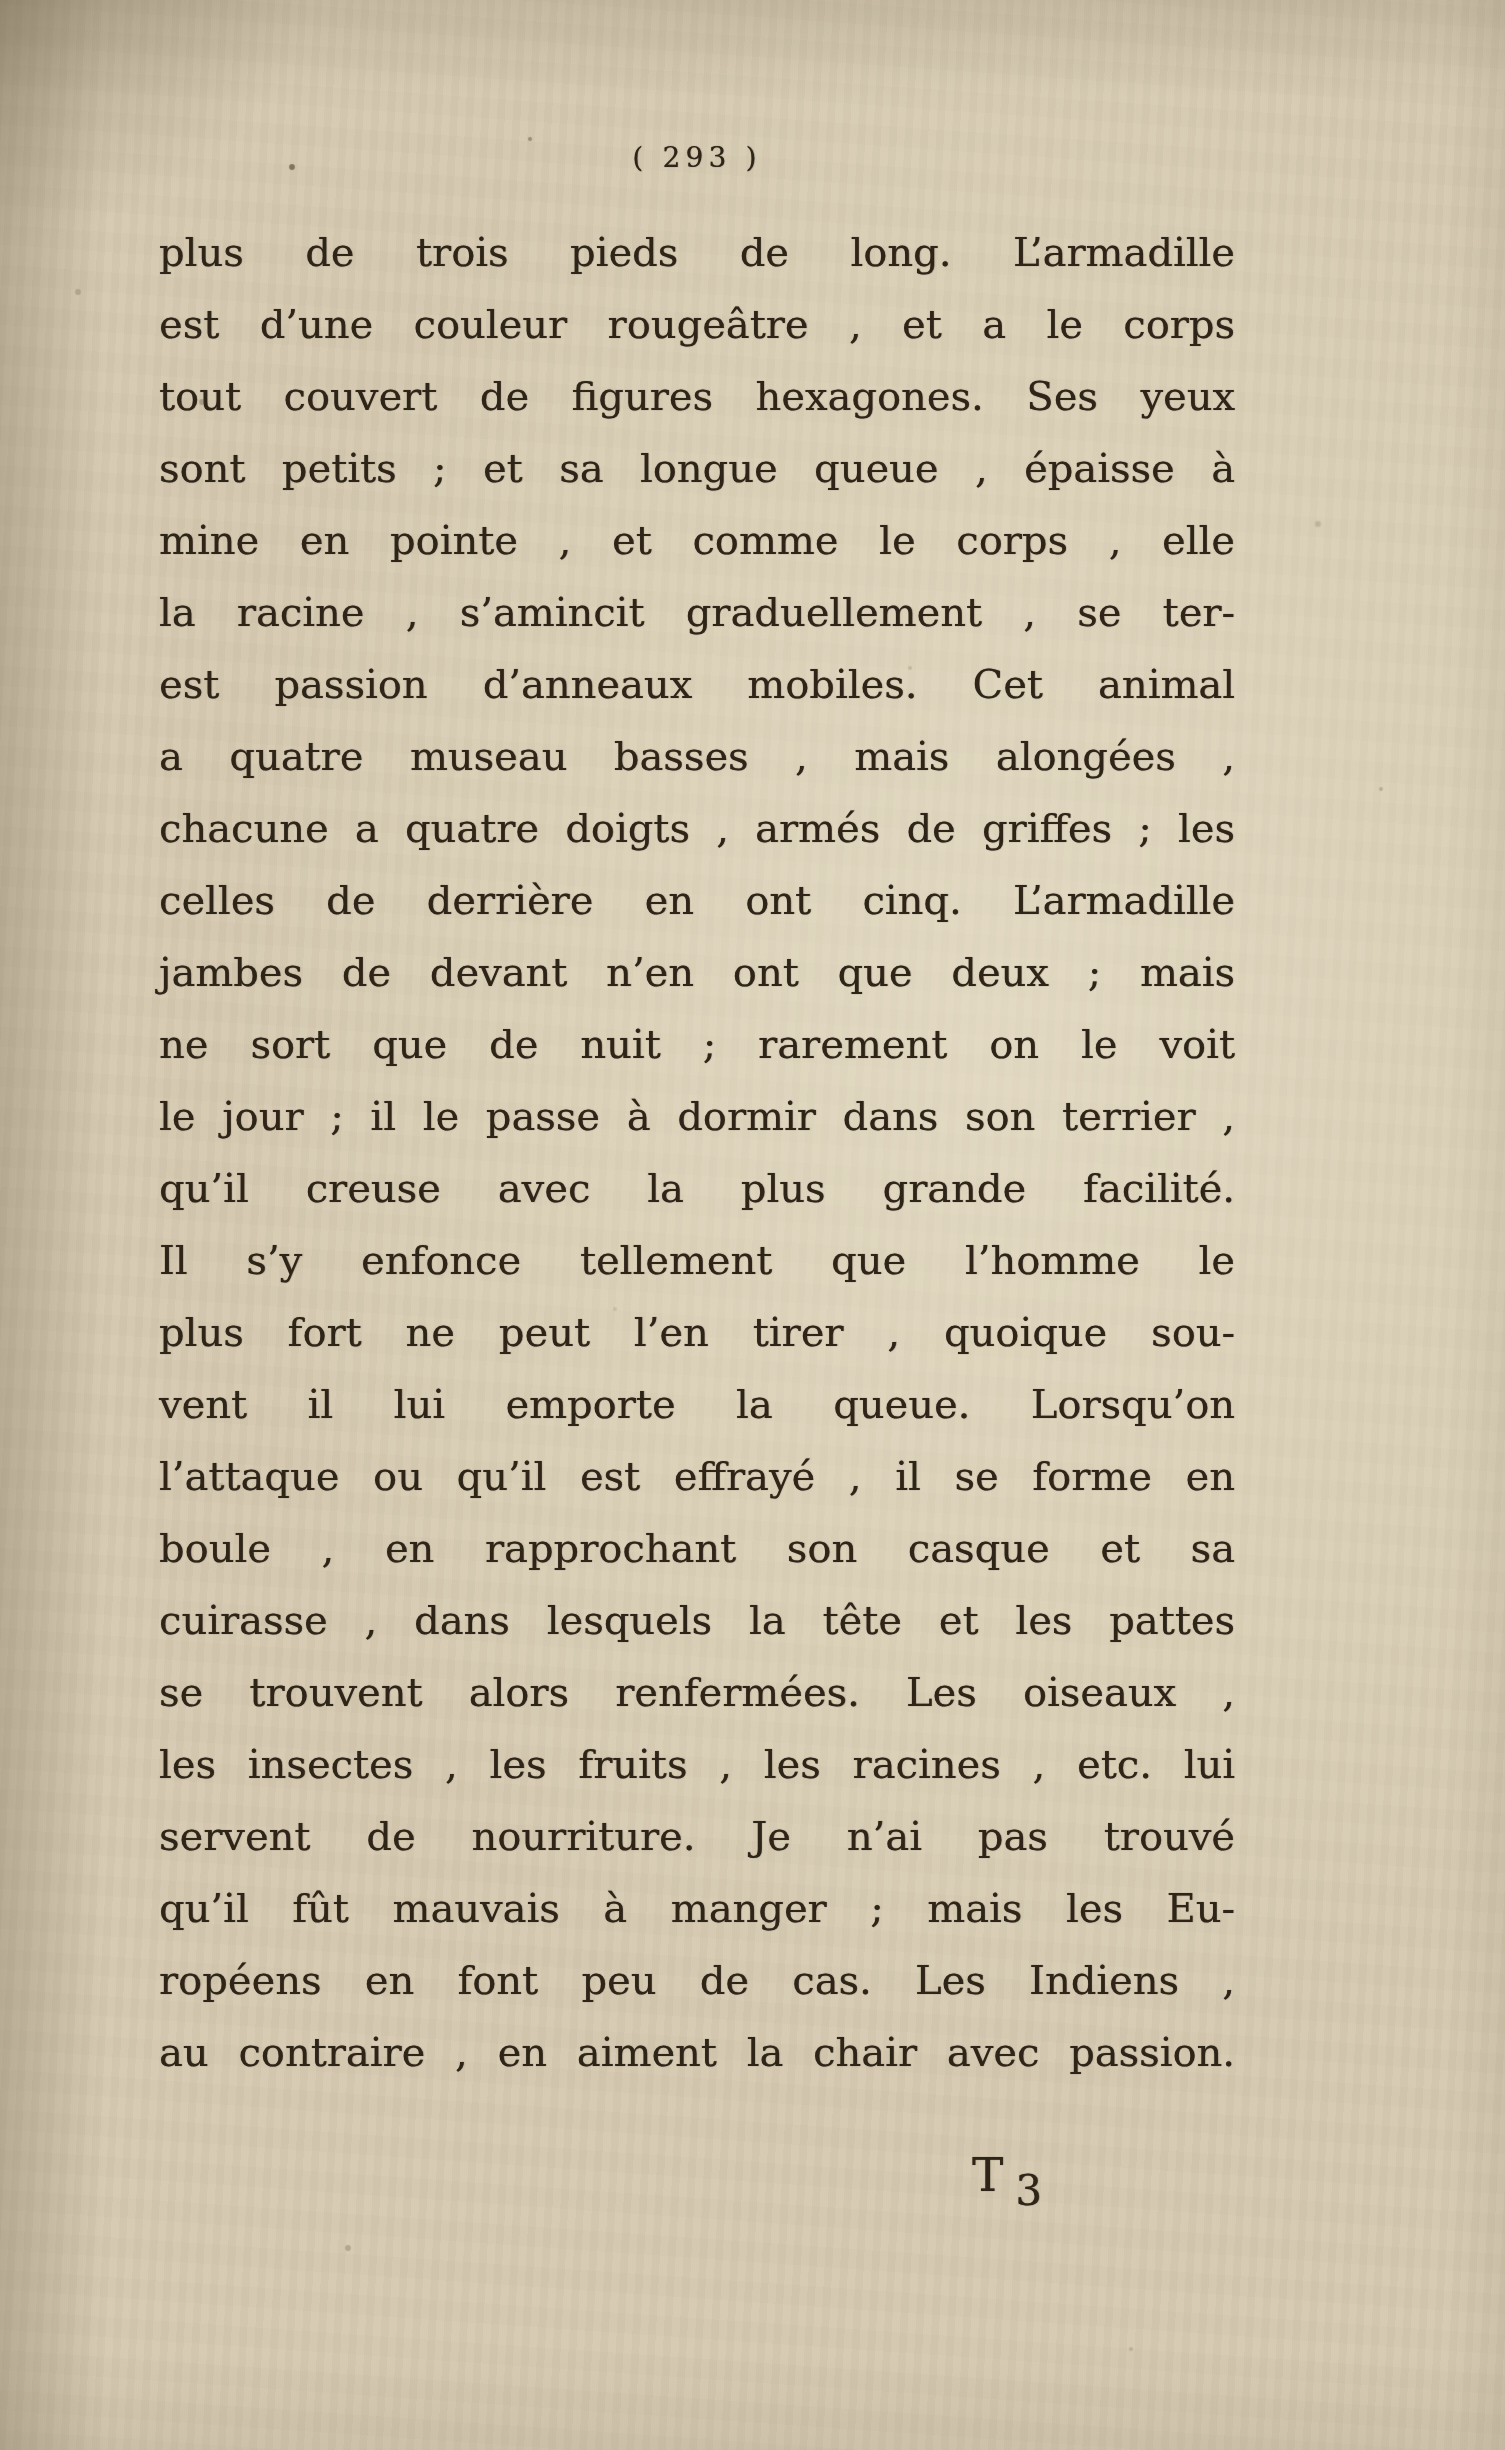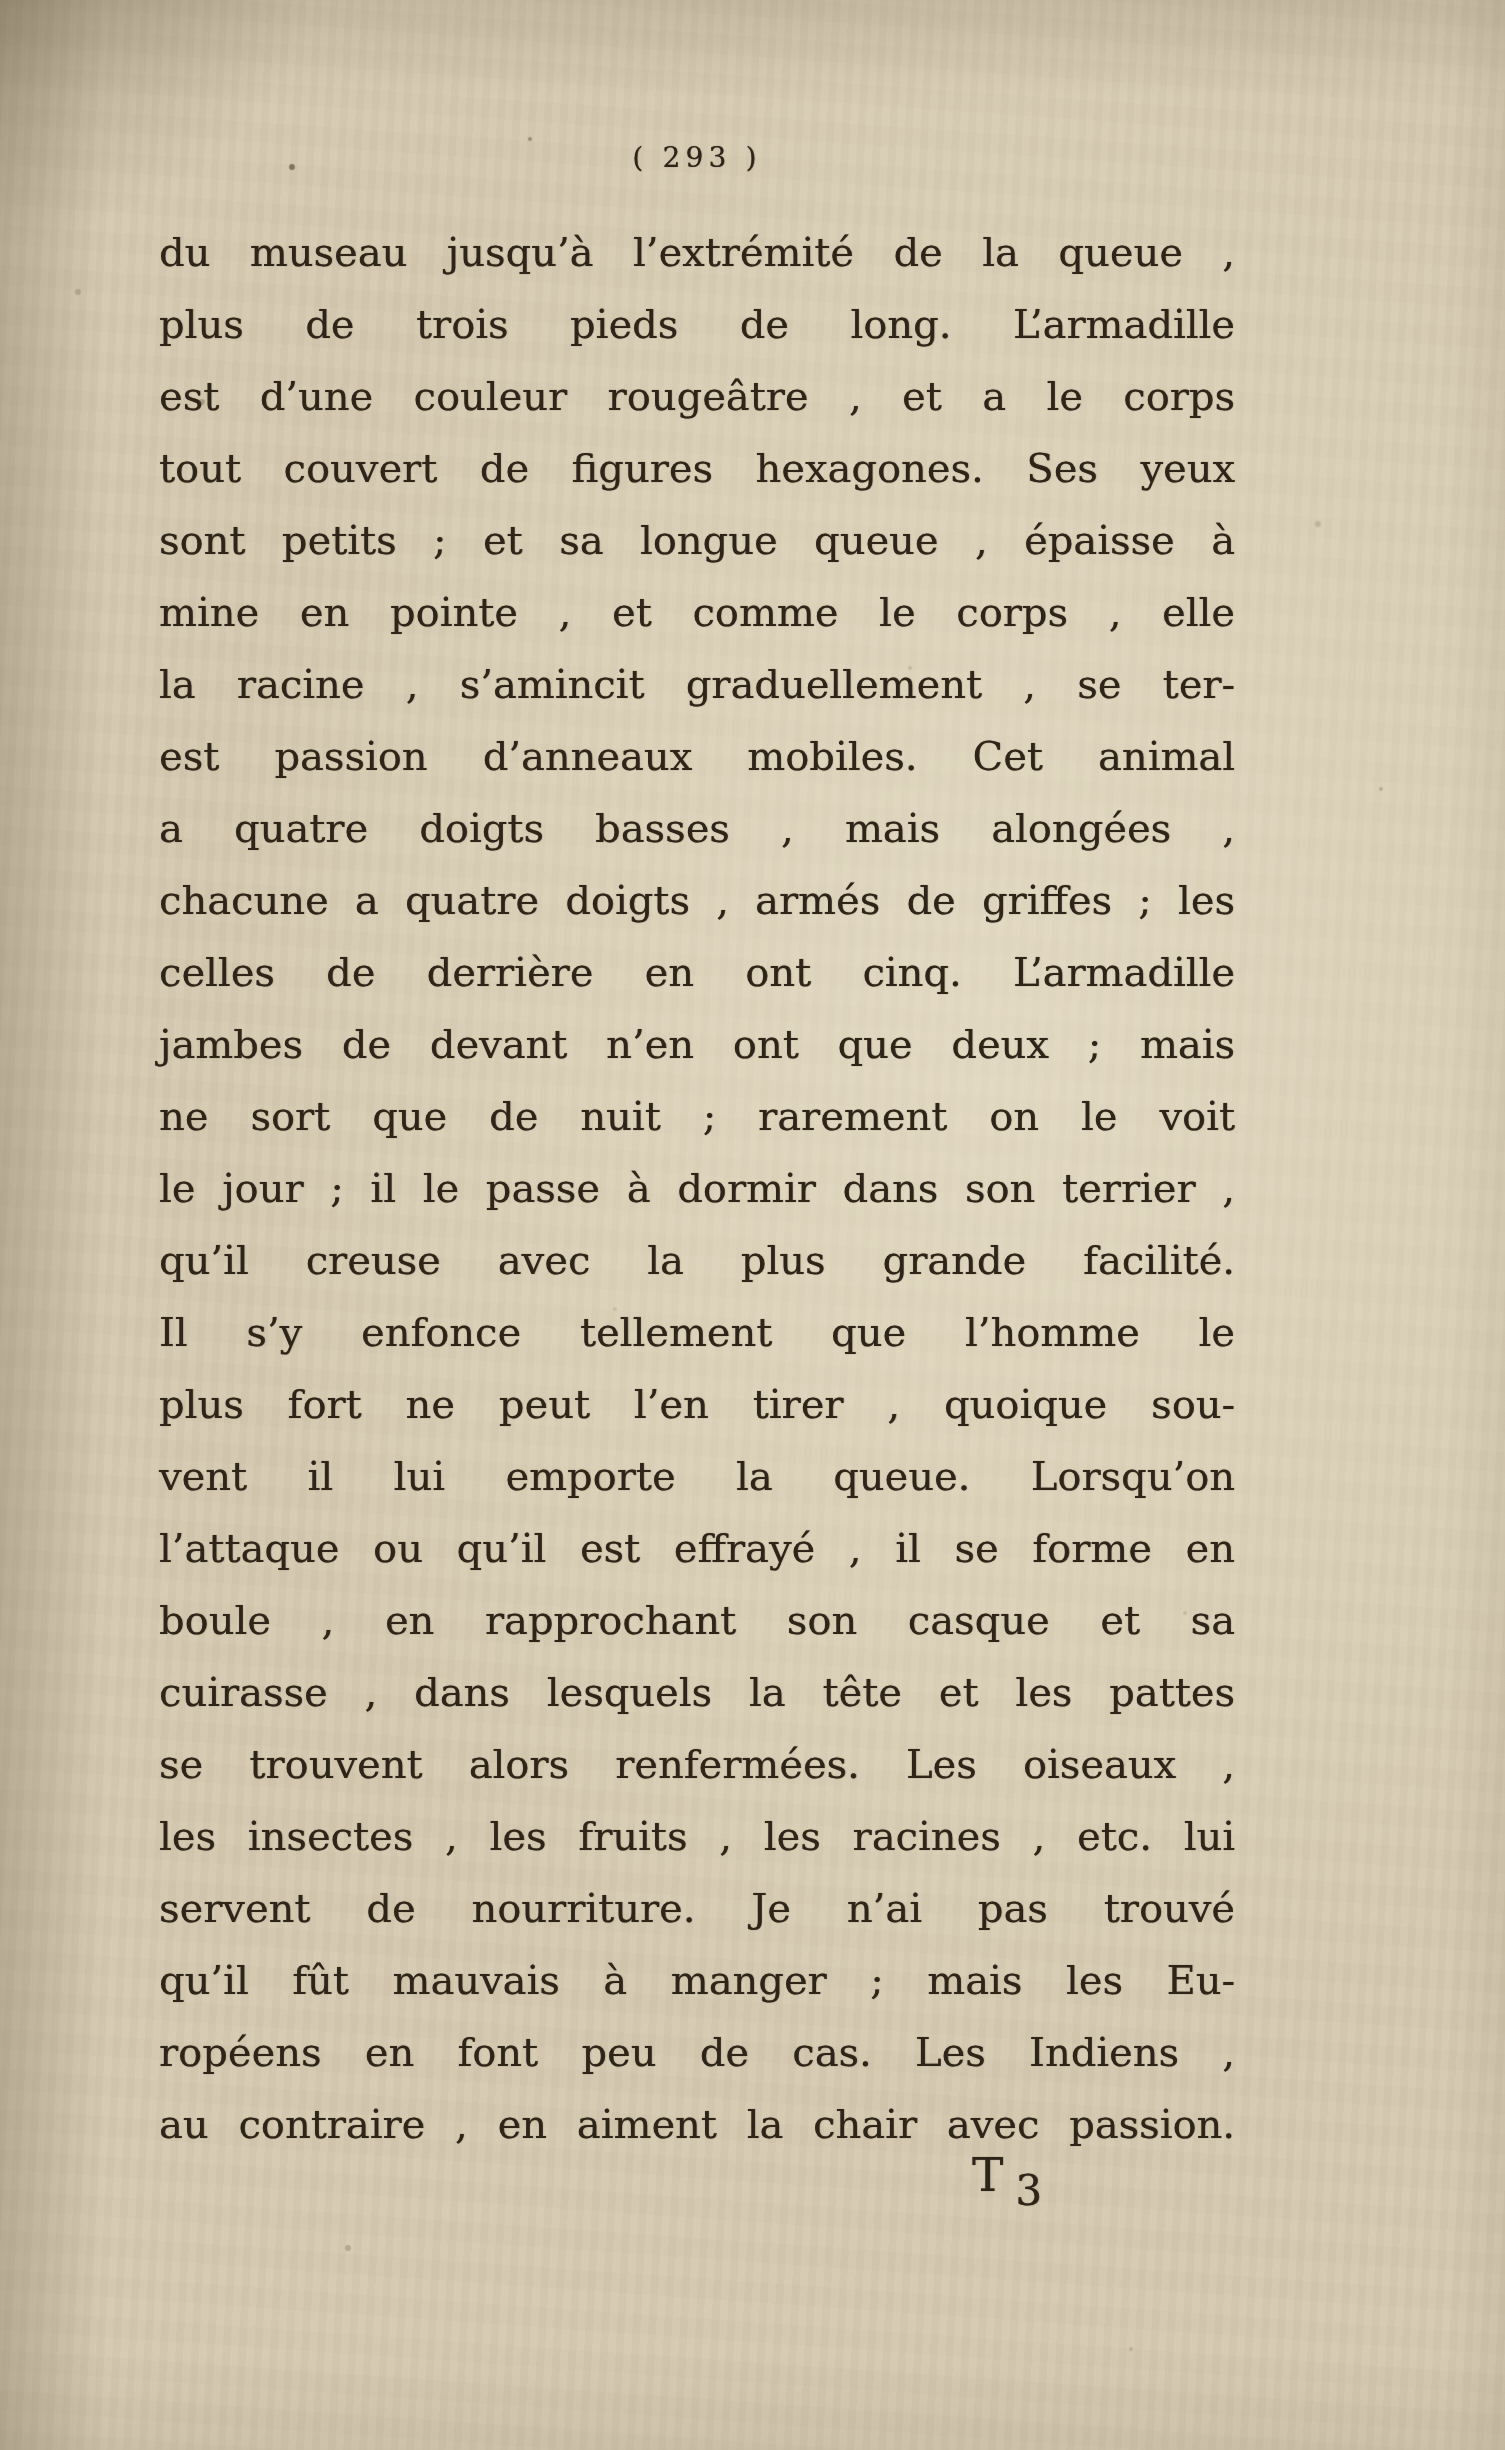--- a/index.html
+++ b/index.html
@@ -99,29 +99,28 @@
       1183px 1611px 0.9px 0px rgba(110,95,70,0.20);
   }
 </style>
 </head>
 <body>
 
 <div class="page">
   <div class="page-number">( 293 )</div>
 
   <div class="text-block" id="text-block">
-      <div class="text-line">du museau jusqu’à l’extrémité de la queue ,</div>
       <div class="text-line">plus de trois pieds de long. L’armadille</div>
       <div class="text-line">est d’une couleur rougeâtre , et a le corps</div>
       <div class="text-line">tout couvert de figures hexagones. Ses yeux</div>
       <div class="text-line">sont petits ; et sa longue queue , épaisse à</div>
       <div class="text-line">mine en pointe , et comme le corps , elle</div>
       <div class="text-line">la racine , s’amincit graduellement , se ter-</div>
       <div class="text-line">est passion d’anneaux mobiles. Cet animal</div>
-      <div class="text-line">a quatre doigts basses , mais alongées ,</div>
+      <div class="text-line">a quatre museau basses , mais alongées ,</div>
       <div class="text-line">chacune a quatre doigts , armés de griffes ; les</div>
       <div class="text-line">celles de derrière en ont cinq. L’armadille</div>
       <div class="text-line">jambes de devant n’en ont que deux ; mais</div>
       <div class="text-line">ne sort que de nuit ; rarement on le voit</div>
       <div class="text-line">le jour ; il le passe à dormir dans son terrier ,</div>
       <div class="text-line">qu’il creuse avec la plus grande facilité.</div>
       <div class="text-line">Il s’y enfonce tellement que l’homme le</div>
       <div class="text-line">plus fort ne peut l’en tirer , quoique sou-</div>
       <div class="text-line">vent il lui emporte la queue. Lorsqu’on</div>
       <div class="text-line">l’attaque ou qu’il est effrayé , il se forme en</div>

